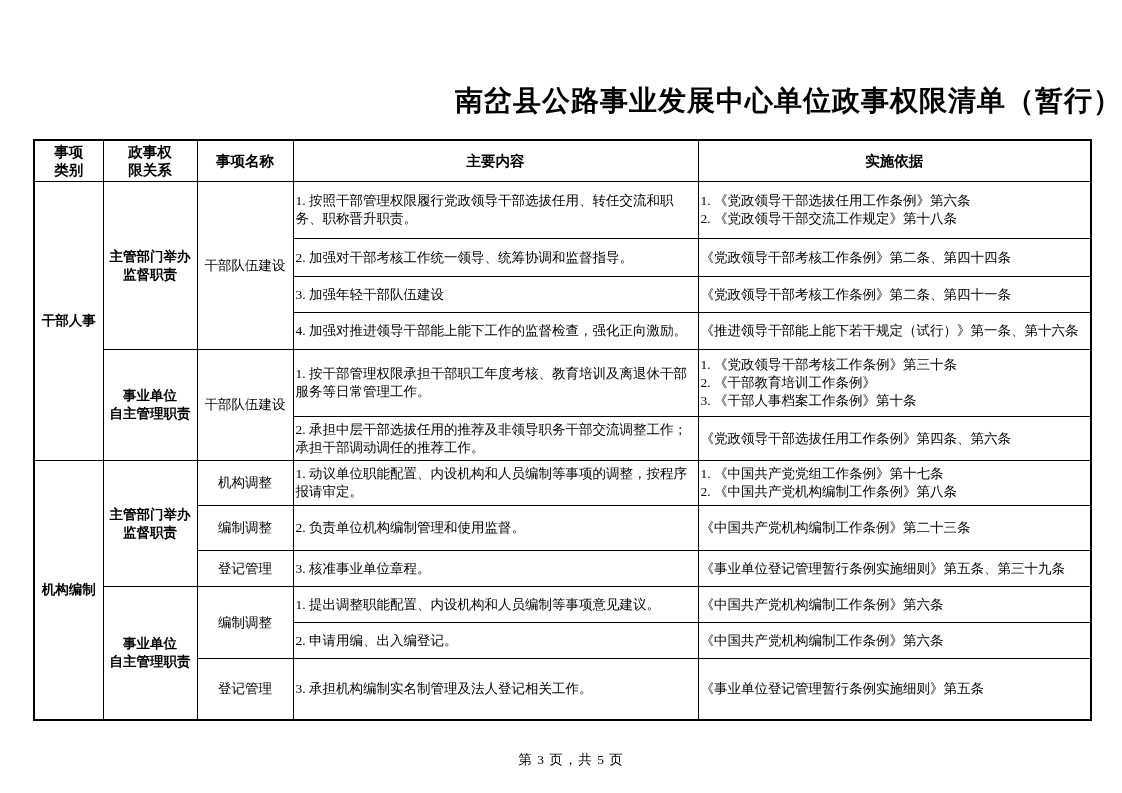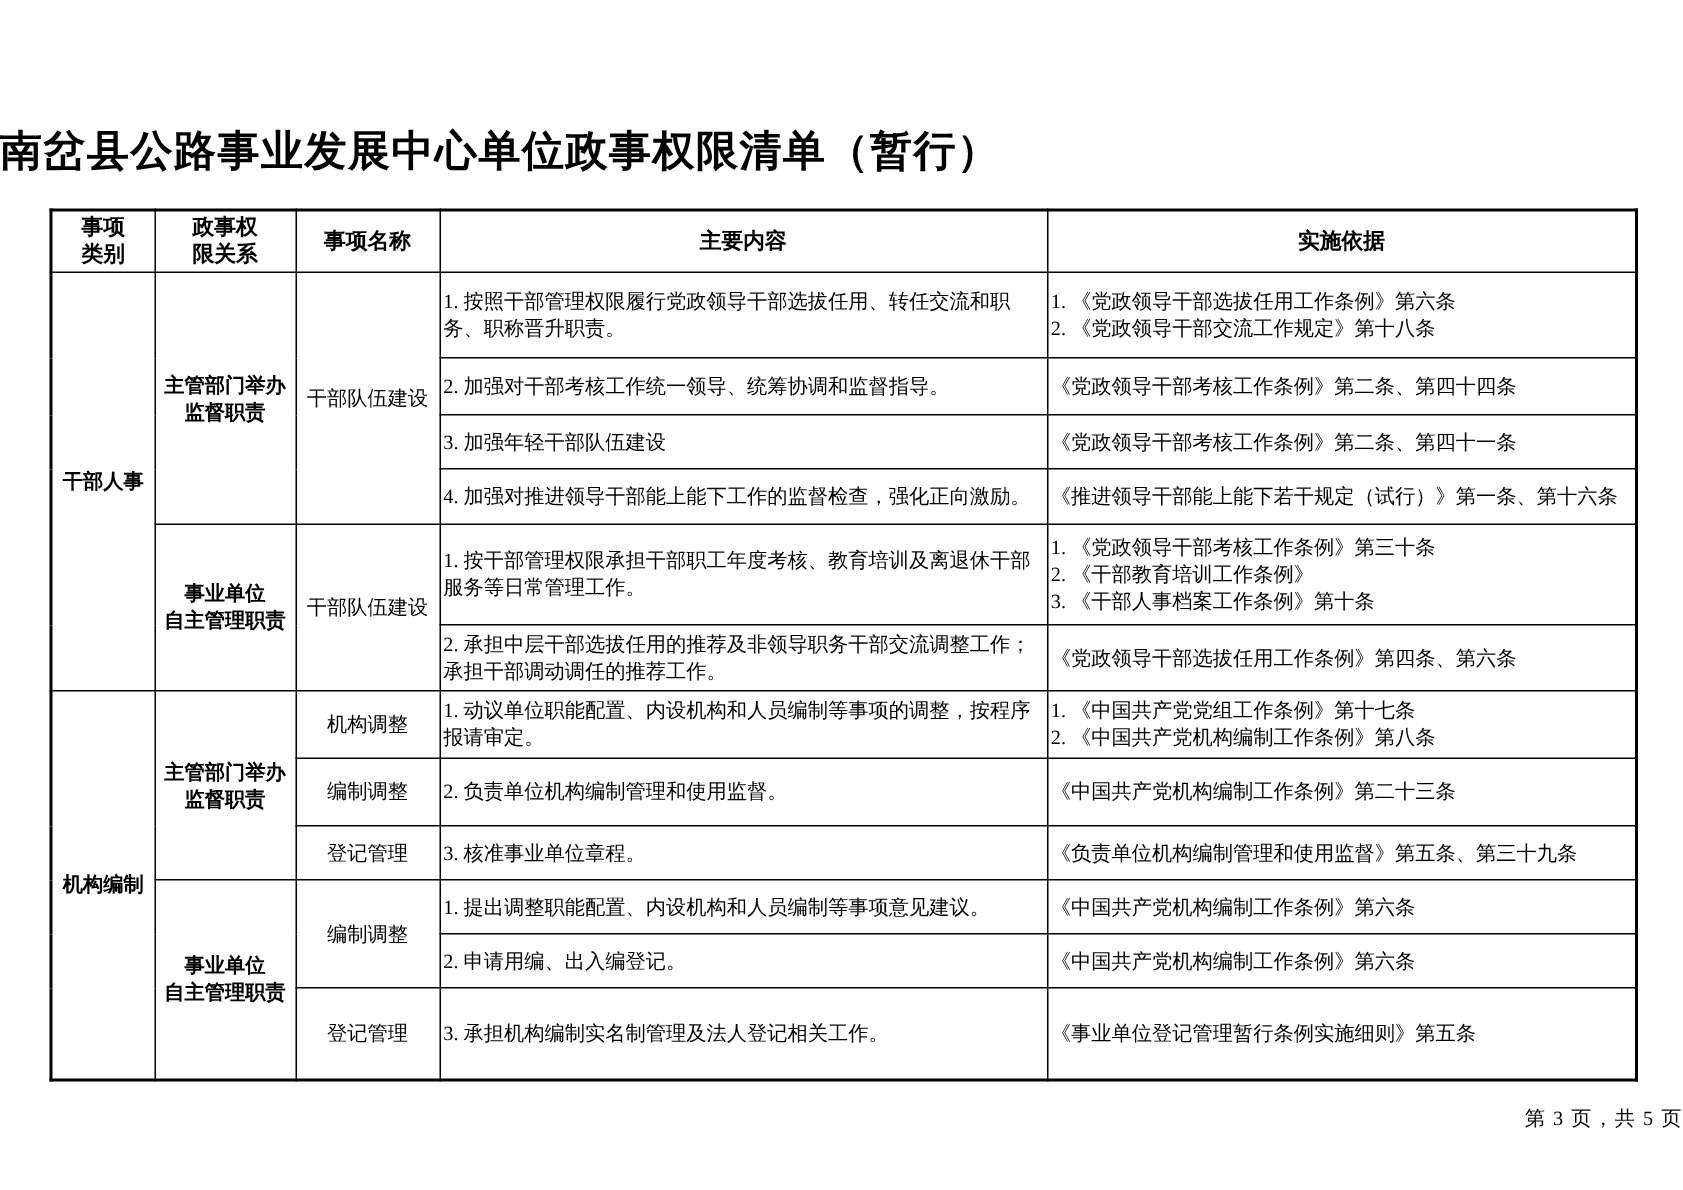--- a/index.html
+++ b/index.html
@@ -10,21 +10,21 @@
   }
   body {
     width: 1122px;
     height: 793px;
     position: relative;
     font-family: "Liberation Serif", "DejaVu Serif", serif;
     -webkit-font-smoothing: antialiased;
   }
   .doc-title {
     padding-top: 84px;
-    text-align: left;
+    text-align: right;
     font-family: "Liberation Sans", "DejaVu Sans", sans-serif;
     font-weight: bold;
     font-size: 28px;
     line-height: 34px;
     letter-spacing: 1px;
   }
   table.authority {
     border-collapse: collapse;
     table-layout: fixed;
     width: 1057px;
@@ -71,22 +71,22 @@
   tbody tr:nth-child(4)  { height: 37px; margin-left: 13px; }
   tbody tr:nth-child(5)  { height: 67px; }
   tbody tr:nth-child(6)  { height: 44px; }
   tbody tr:nth-child(7)  { height: 45px; }
   tbody tr:nth-child(8)  { height: 45px; }
   tbody tr:nth-child(9)  { height: 36px; }
   tbody tr:nth-child(10) { height: 36px; }
   tbody tr:nth-child(11) { height: 36px; }
   tbody tr:nth-child(12) { height: 61px; }
   .page-footer {
-    margin-top: 16px;
-    text-align: right;
+    margin-top: 30px;
+    text-align: center;
     font-size: 13.5px;
     letter-spacing: 1px;
     padding-left: 20px;
   }
 </style>
 </head>
 <body>
 
 <div class="doc-title">南岔县公路事业发展中心单位政事权限清单（暂行）</div>
 
@@ -175,21 +175,21 @@
         <td class="cell-item">编制调整</td>
         <td class="cell-content">2. 负责单位机构编制管理和使用监督。</td>
         <td class="cell-basis">
           <div class="basis-line">《中国共产党机构编制工作条例》第二十三条</div>
         </td>
       </tr>
       <tr>
         <td class="cell-item">登记管理</td>
         <td class="cell-content">3. 核准事业单位章程。</td>
         <td class="cell-basis">
-          <div class="basis-line">《负责单位机构编制管理和使用监督》第五条、第三十九条</div>
+          <div class="basis-line">《事业单位登记管理暂行条例实施细则》第五条、第三十九条</div>
         </td>
       </tr>
       <tr>
         <td class="cell-relation" rowspan="3">
           <div>事业单位</div>
           <div>自主管理职责</div>
         </td>
         <td class="cell-item" rowspan="2">编制调整</td>
         <td class="cell-content">1. 提出调整职能配置、内设机构和人员编制等事项意见建议。</td>
         <td class="cell-basis">

